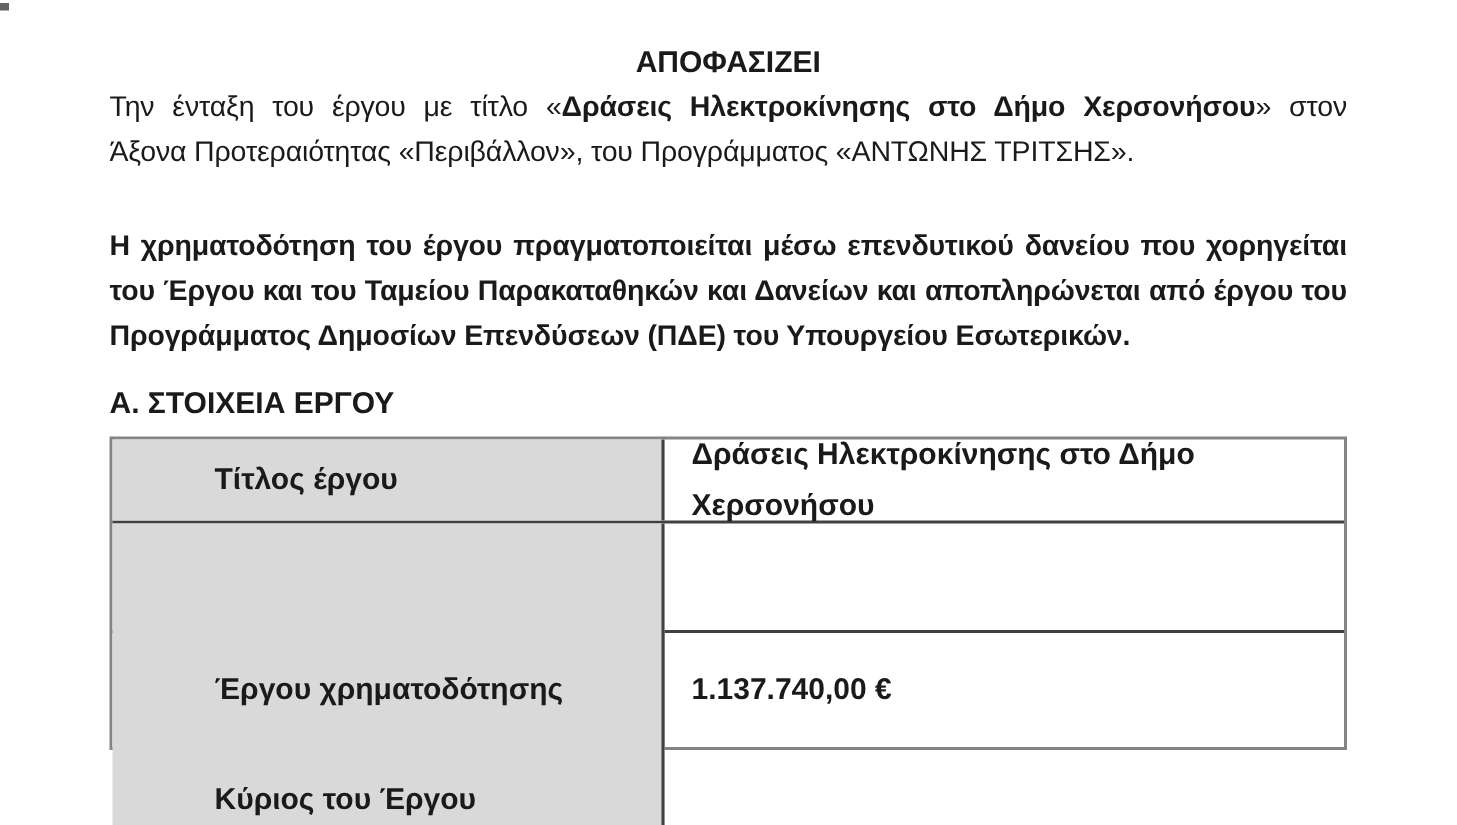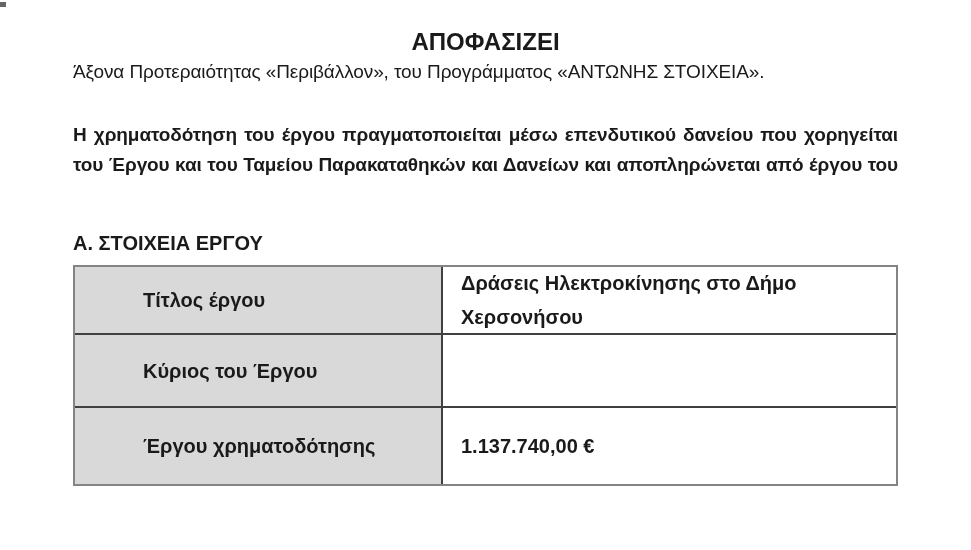--- a/index.html
+++ b/index.html
@@ -14,21 +14,21 @@
   .speck {
     position: absolute; left: 0; top: 2px;
     width: 6px; height: 5px;
     background: #4a4a4a;
     opacity: .85;
   }
   .doc {
     padding: 27px 73px 0 73px;   
   }
   .decision-heading {
-    font-size: 24px;
+    font-size: 20px;
     font-weight: 700;
     line-height: 30px;
     text-align: center;
     white-space: nowrap;
   }
   .bodyline {
     font-size: 19px;
     line-height: 30px;
     letter-spacing: -0.1px;
     white-space: normal;
@@ -39,40 +39,40 @@
     height: 30px;
     overflow: hidden;
   }
   .lline {                         
     text-align: left;
     height: 30px;
     overflow: hidden;
   }
   .para2 { margin-top: 33px; font-weight: bold; }
   .section-heading {
-    margin-top: 48px;
+    margin-top: 14px;
     font-size: 20px;
     font-weight: 700;
     line-height: 30px;
   }
   .bold-run { font-weight: 700; }
 
   .project-table {
     margin-top: 7px;
     width: 825px;
     border: 2px solid #848484;
   }
   .t-row {
     display: flex;
     align-items: stretch;
     border-bottom: 2px solid #404040;
   }
   .t-row:last-child { border-bottom: none; }
-  .t-row.r1 { height: 68px; }
-  .t-row.r2 { height: 73px; }
+  .t-row.r1 { height: 56px; }
+  .t-row.r2 { height: 73px; flex-direction: column; }
   .t-row.r3 { height: 76px; }
   .t-label {
     width: 368px;
     flex: 0 0 368px;
     background: #d9d9d9;
     border-right: 2px solid #404040;
     display: flex;
     align-items: center;
     padding-left: 68px;
     font-size: 20px;
@@ -94,26 +94,28 @@
 </head>
 <body>
 
 <div class="speck"></div>
 
 <div class="doc">
 
   <div class="decision-heading">ΑΠΟΦΑΣΙΖΕΙ</div>
 
   <div class="para1">
-    <div class="bodyline lline">Άξονα Προτεραιότητας «Περιβάλλον», του Προγράμματος «ΑΝΤΩΝΗΣ ΣΤΟΙΧΕΙΑ».</div>
+    <div class="bodyline jline"><span>Την ένταξη του έργου με τίτλο «</span><span class="bold-run">Δράσεις Ηλεκτροκίνησης στο Δήμο Χερσονήσου</span><span>» στον</span></div>
+    <div class="bodyline lline">Άξονα Προτεραιότητας «Περιβάλλον», του Προγράμματος «ΑΝΤΩΝΗΣ ΤΡΙΤΣΗΣ».</div>
   </div>
 
   <div class="para2">
     <div class="bodyline jline">Η χρηματοδότηση του έργου πραγματοποιείται μέσω επενδυτικού δανείου που χορηγείται από το</div>
     <div class="bodyline jline">του Έργου και του Ταμείου Παρακαταθηκών και Δανείων και αποπληρώνεται από έργου του</div>
+    <div class="bodyline lline">Προγράμματος Δημοσίων Επενδύσεων (ΠΔΕ) του Υπουργείου Εσωτερικών.</div>
   </div>
 
   <div class="section-heading">Α. ΣΤΟΙΧΕΙΑ ΕΡΓΟΥ</div>
 
   <div class="project-table">
 
     <div class="t-row r1">
       <div class="t-label">
         <span>Τίτλος έργου</span>
       </div>

